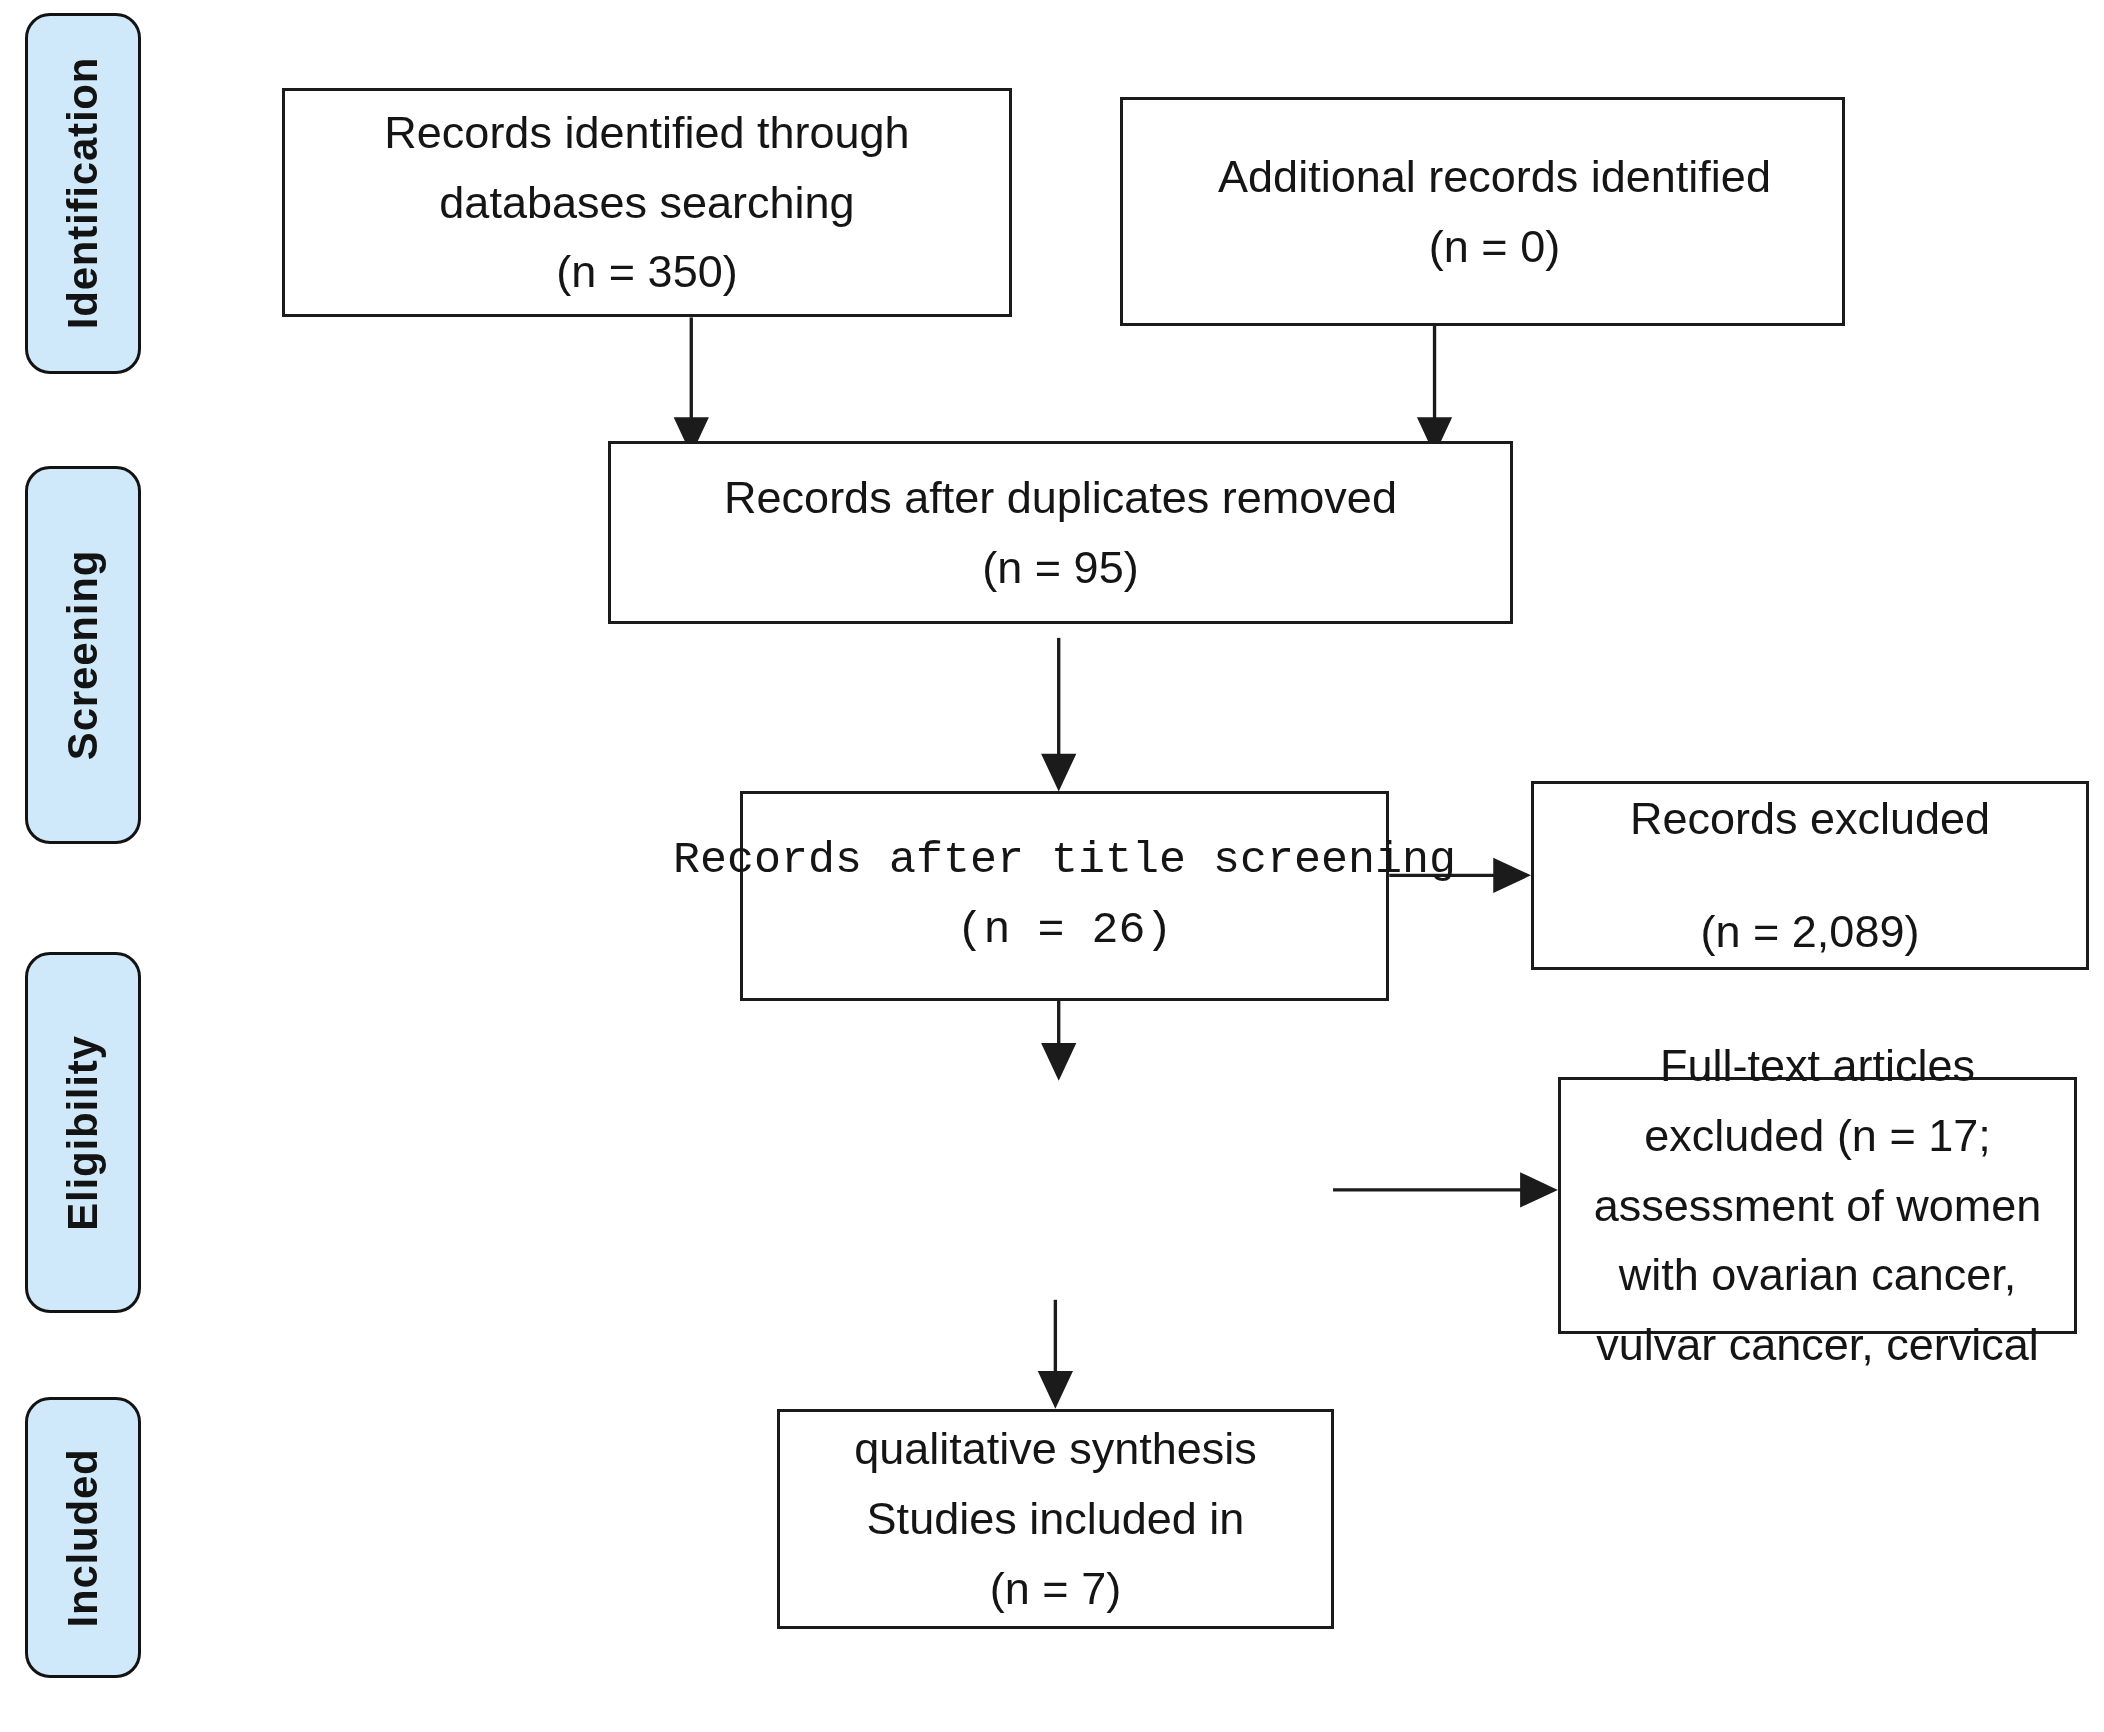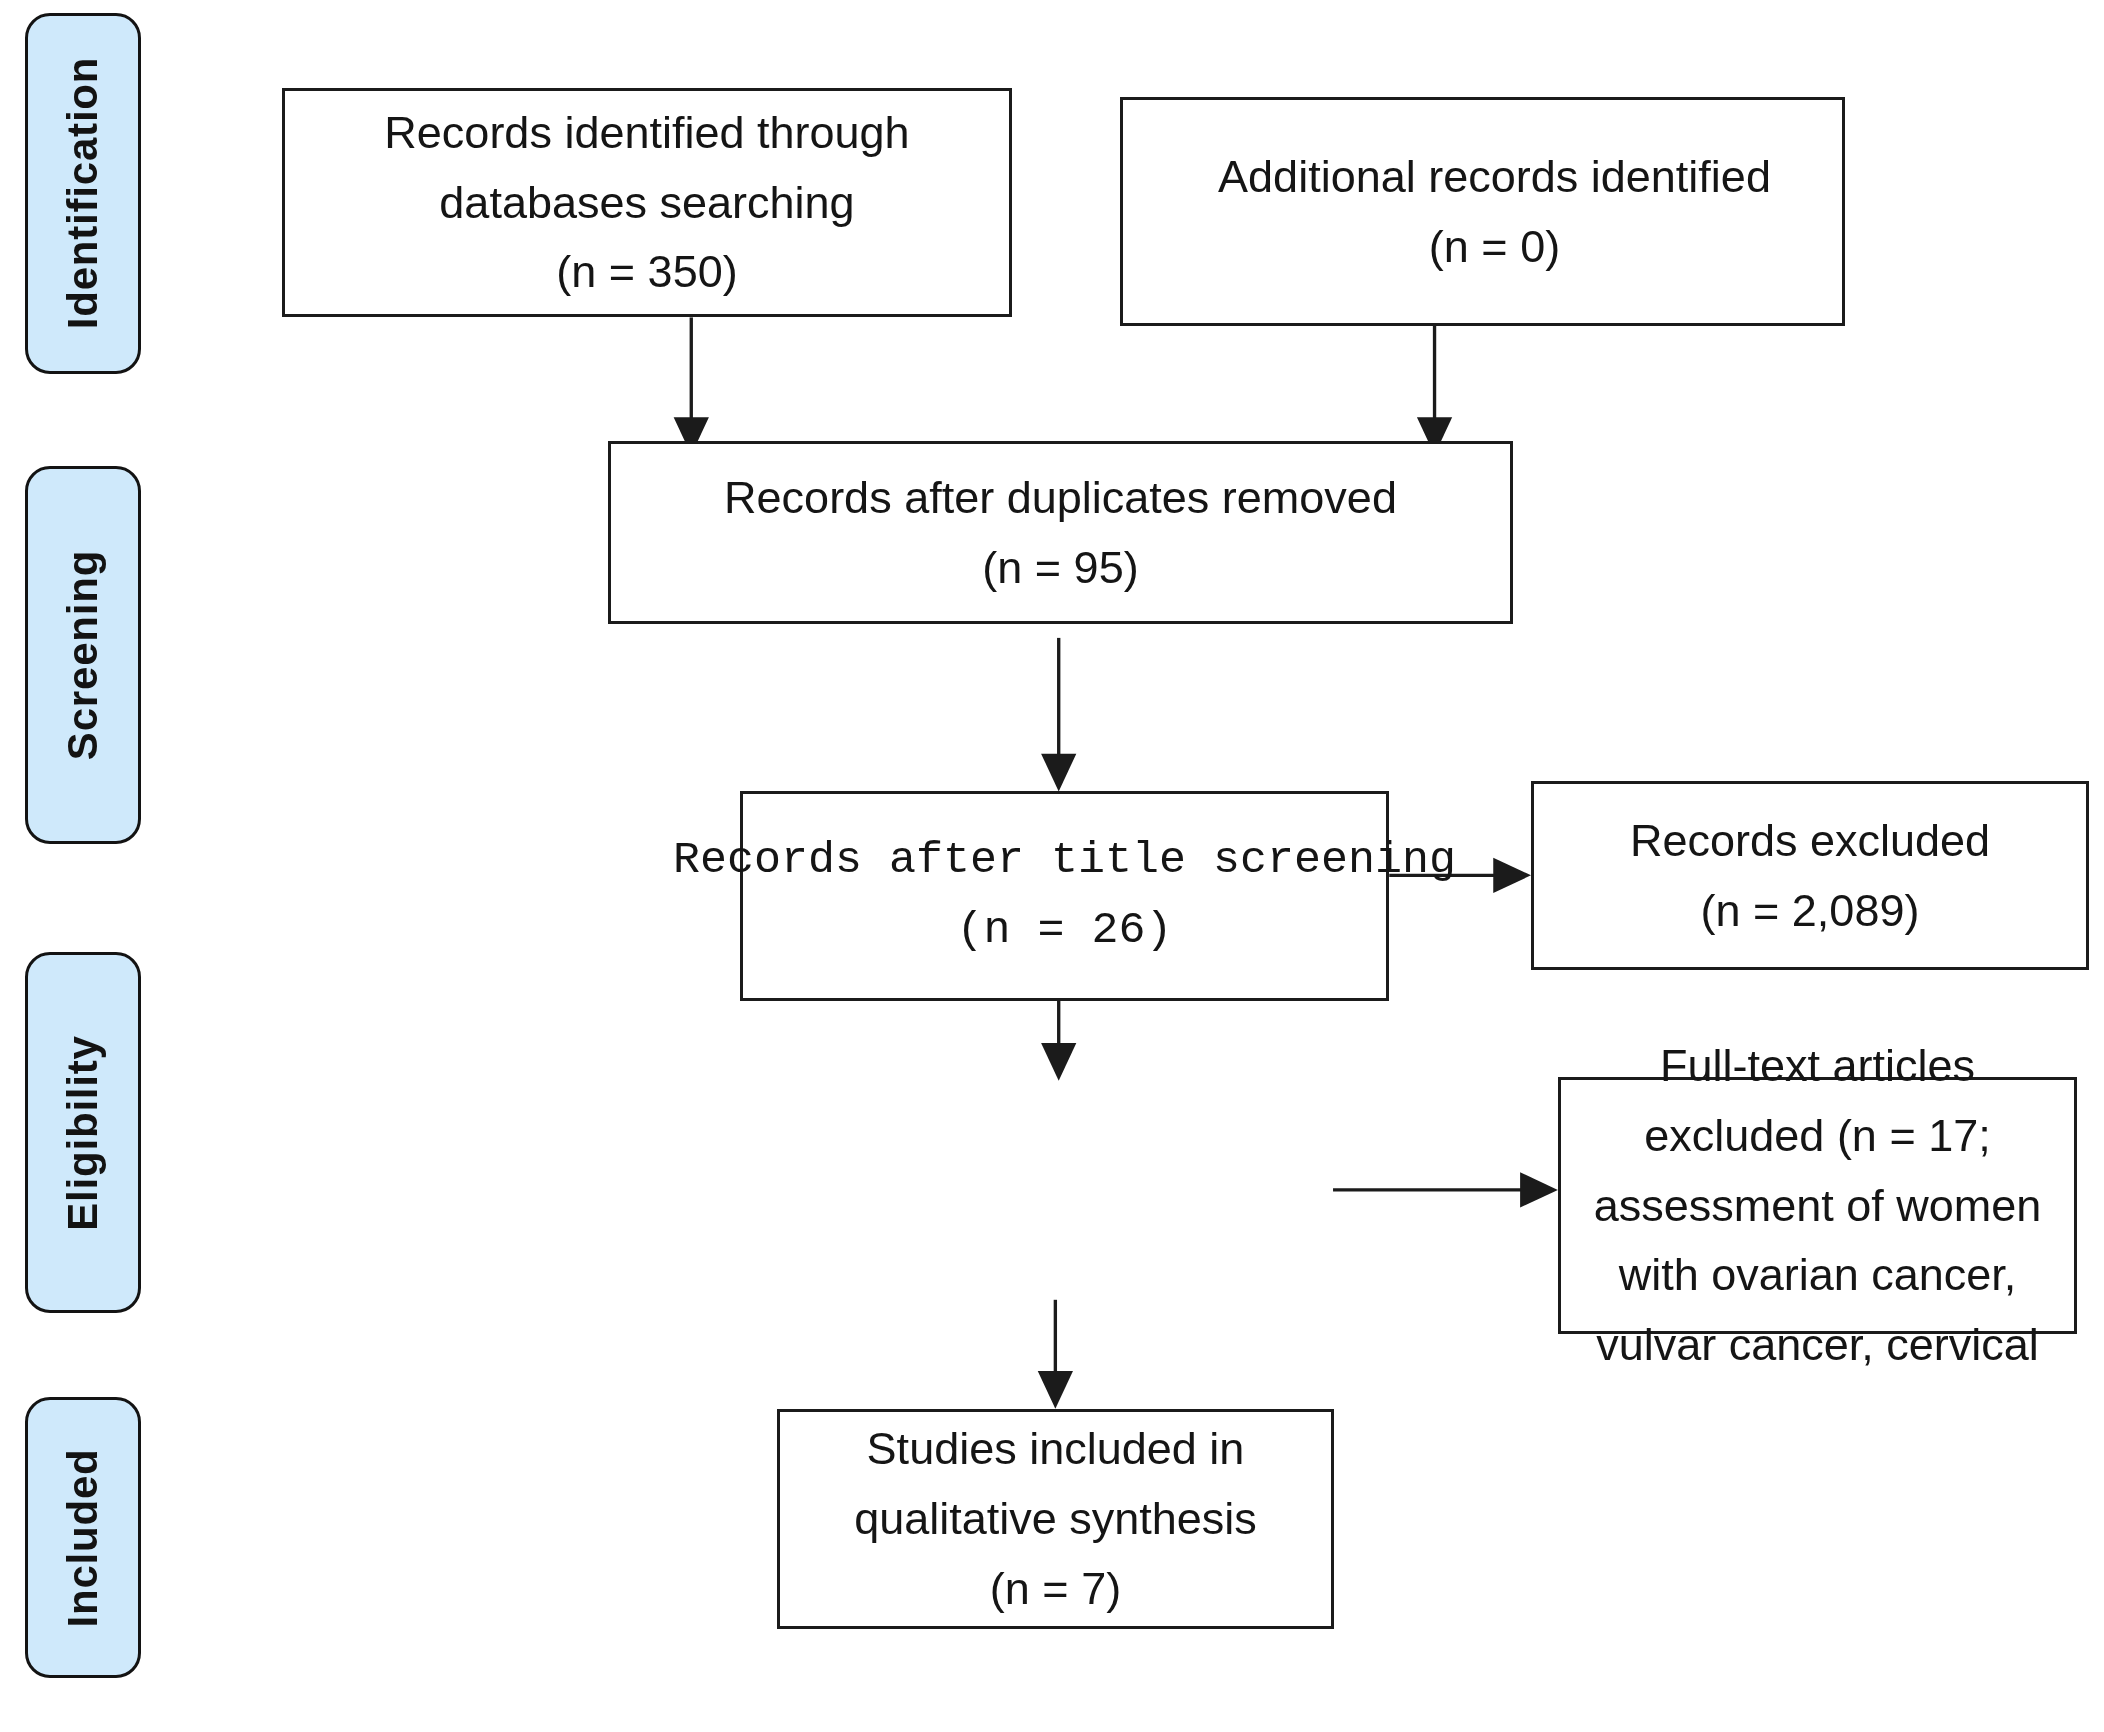--- a/index.html
+++ b/index.html
@@ -109,34 +109,34 @@
   <div class="fbox" style="left:608px;top:441px;width:905px;height:183px;">
     <div class="tline">Records after duplicates removed</div>
     <div class="tline">(n = 95)</div>
   </div>
 
   <div class="fbox" style="left:740px;top:791px;width:649px;height:210px;font-family:Liberation Mono, monospace;">
     <div class="tline">Records after title screening</div>
     <div class="tline">(n = 26)</div>
   </div>
 
-  <div class="fbox" style="left:1531px;top:781px;width:558px;height:189px;">
+  <div class="fbox" style="left:1531px;top:781px;width:558px;height:189px;justify-content:space-between;">
     <div class="tline">Records excluded</div>
     <div class="tline">(n = 2,089)</div>
   </div>
 
 
   <div class="fbox" style="left:1558px;top:1077px;width:519px;height:257px;">
     <div class="tline">Full-text articles</div>
     <div class="tline">excluded (n = 17;</div>
     <div class="tline">assessment of women</div>
     <div class="tline">with ovarian cancer,</div>
     <div class="tline">vulvar cancer, cervical</div>
   </div>
 
   <div class="fbox" style="left:777px;top:1409px;width:557px;height:220px;">
+    <div class="tline">qualitative synthesis</div>
     <div class="tline">Studies included in</div>
-    <div class="tline">qualitative synthesis</div>
     <div class="tline">(n = 7)</div>
   </div>
 
 </div>
 
 
 </body></html>

